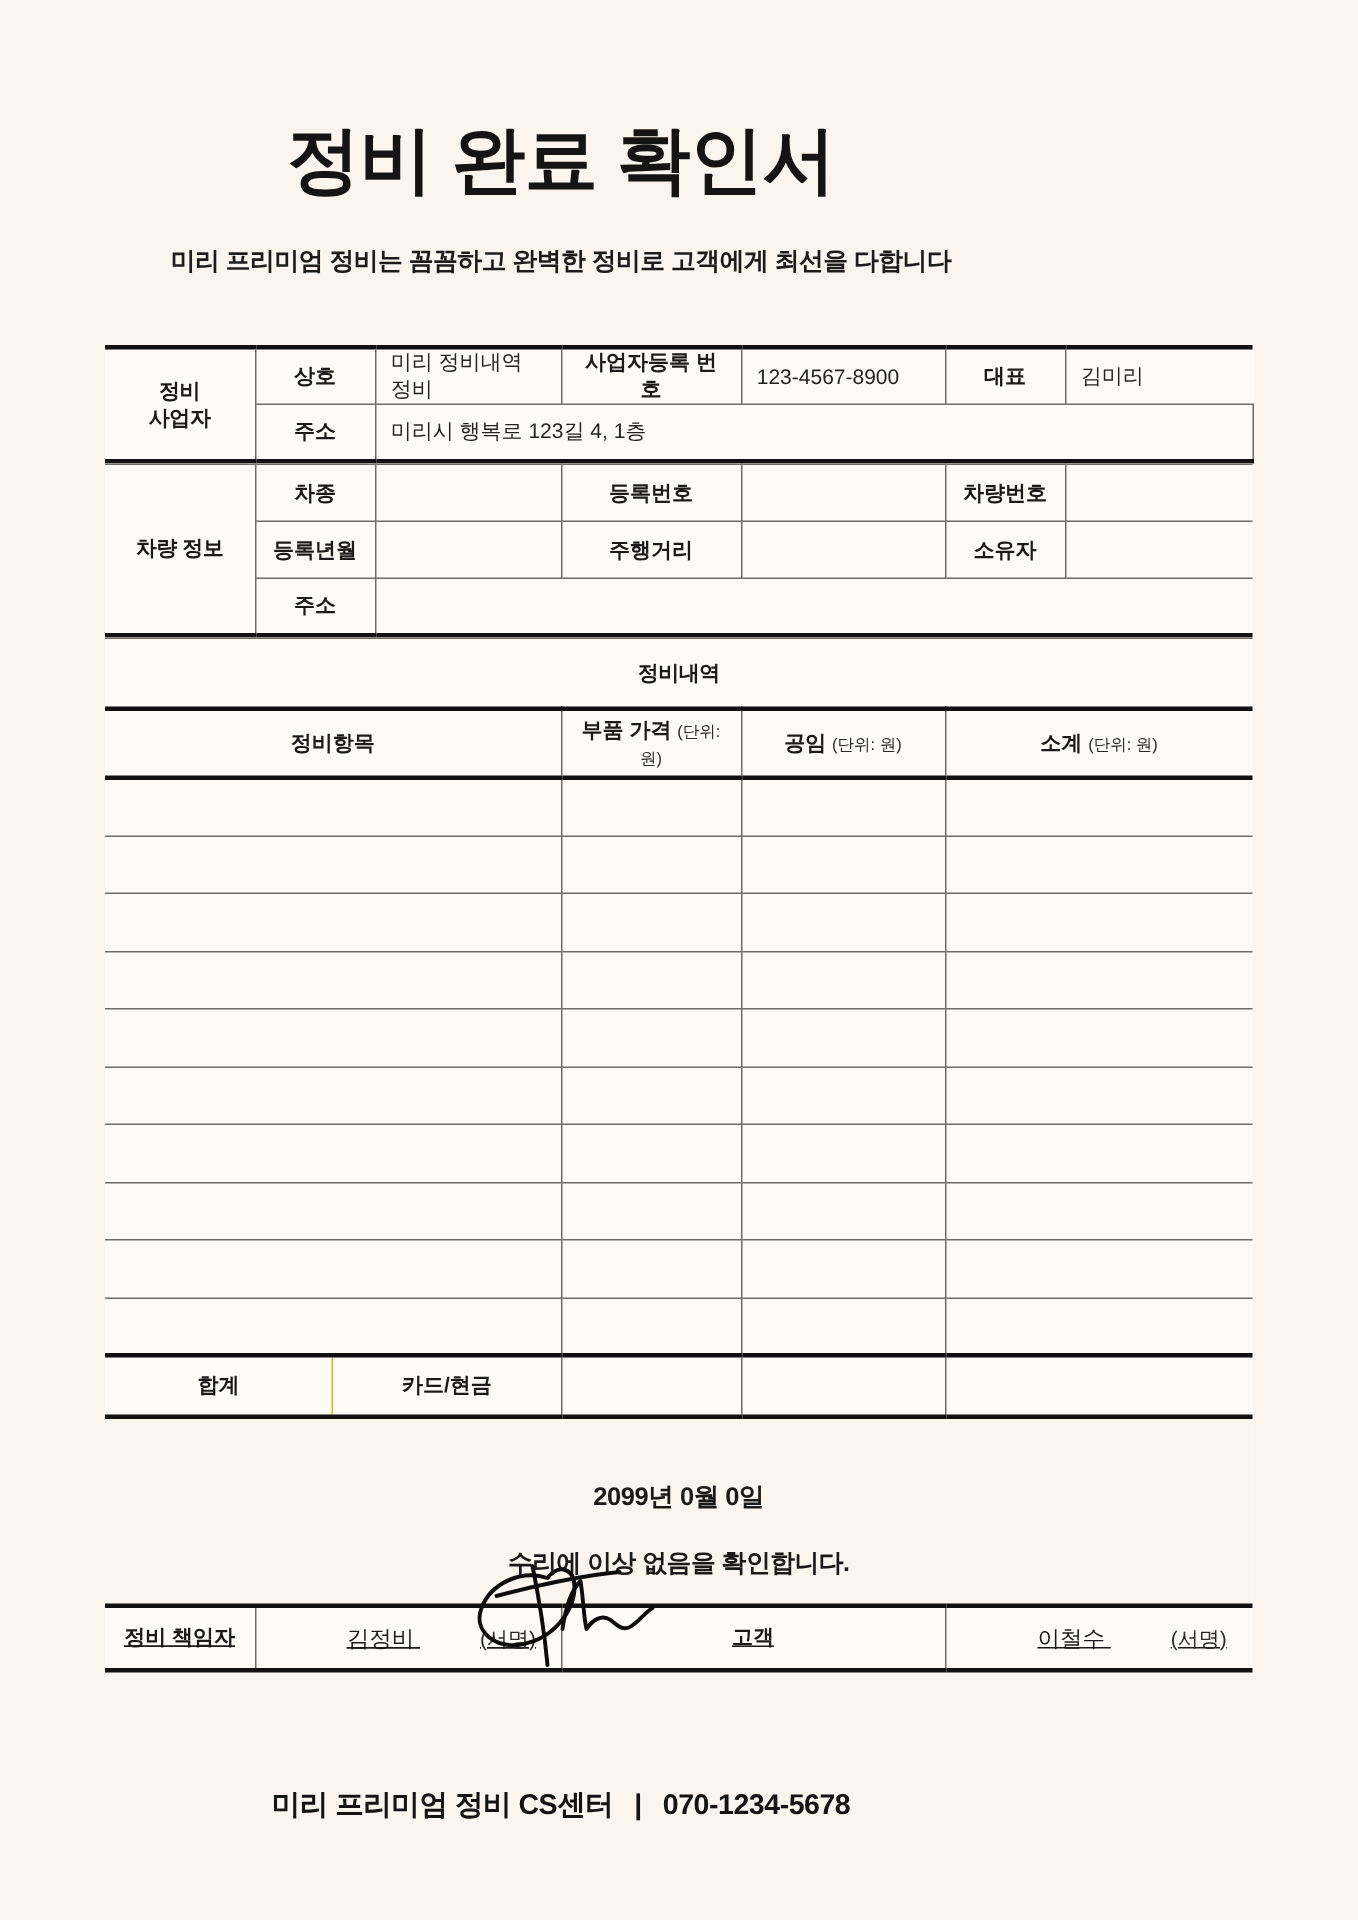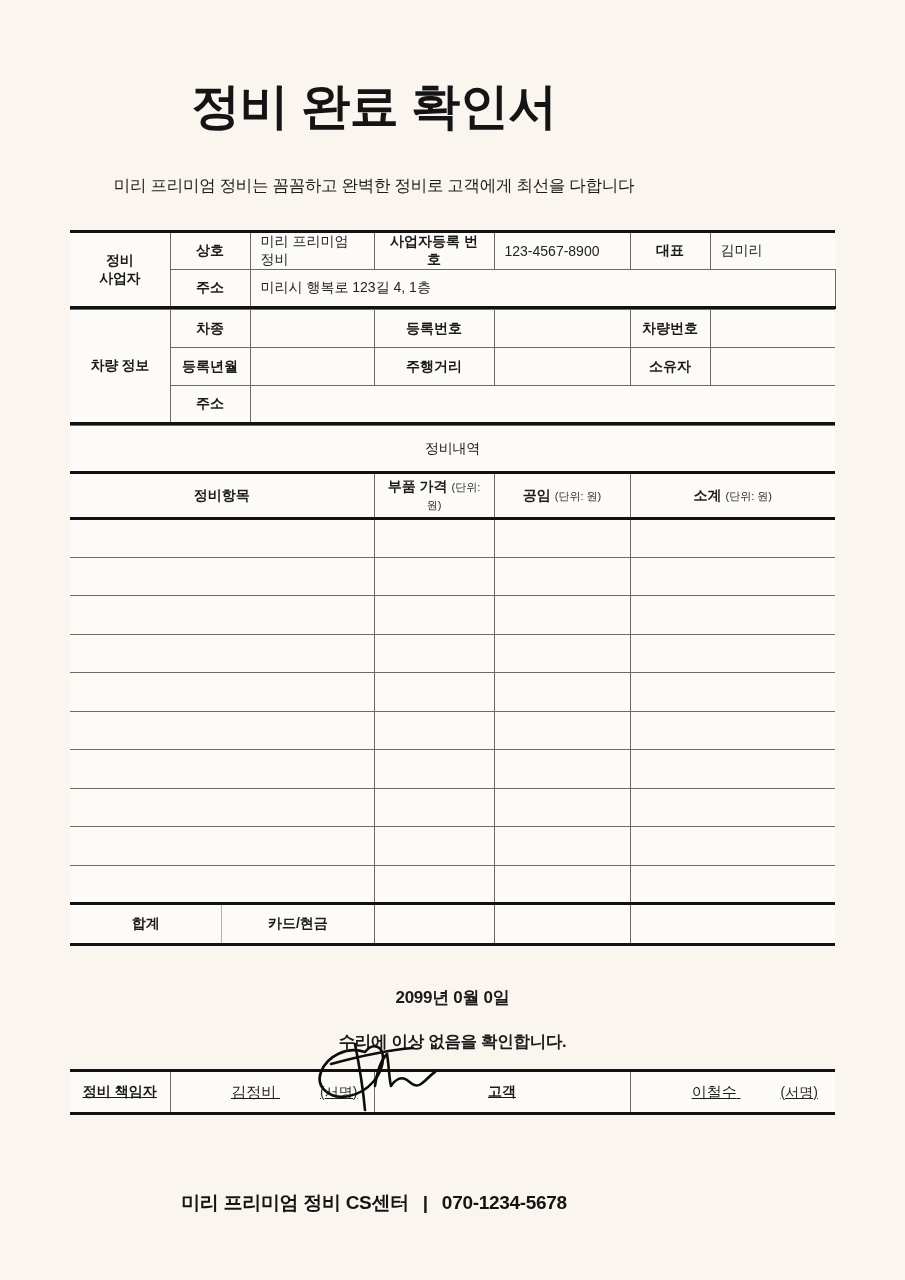--- a/index.html
+++ b/index.html
@@ -29,22 +29,22 @@
     font-size: 49px;
     font-weight: 800;
     letter-spacing: -0.5px;
     margin: 0;
     padding-top: 74px;
     color: #141414;
   }
   .doc-subtitle {
     text-align: center;
     font-size: 16.5px;
-    font-weight: 400;
-    margin: 12px;
+    font-weight: 700;
+    margin: 0;
     padding-top: 23px;
     color: #1c1c1c;
     letter-spacing: -0.3px;
   }
 
   
   .sheet {
     position: absolute;
     left: 70px;
     top: 230px;
@@ -87,21 +87,21 @@
     text-align: left;
     color: #232323;
   }
 
   
   .rule-top    { border-top: 3px solid #111 !important; }
   .rule-bottom { border-bottom: 3px solid #111 !important; }
 
   
   .banner {
-    font-weight: 400;
+    font-weight: 700;
     font-size: 18px;
     text-align: center;
     height: 47px !important;
     letter-spacing: -0.3px;
   }
   .colhead {
     font-weight: 800;
     font-size: 15px;
     text-align: center;
     height: 46px !important;
@@ -188,21 +188,21 @@
           <col style="width:80px">
           <col style="width:125px">
       </colgroup>
       <tbody>
         <tr>
           <td rowspan="2" class="lbl-big rule-top rule-bottom no-l">
             <div>정비</div>
             <div>사업자</div>
           </td>
           <td class="lbl rule-top">상호</td>
-          <td class="val rule-top">미리 프리미엄 정비</td>
+          <td class="val rule-top">미리 정비내역 정비</td>
           <td class="lbl rule-top">사업자등록 번호</td>
           <td class="val rule-top">123-4567-8900</td>
           <td class="lbl rule-top">대표</td>
           <td class="val rule-top no-r">김미리</td>
         </tr>
         <tr>
           <td class="lbl rule-bottom">주소</td>
           <td class="val rule-bottom" colspan="5">미리시 행복로 123길 4, 1층</td>
         </tr>
       </tbody>

